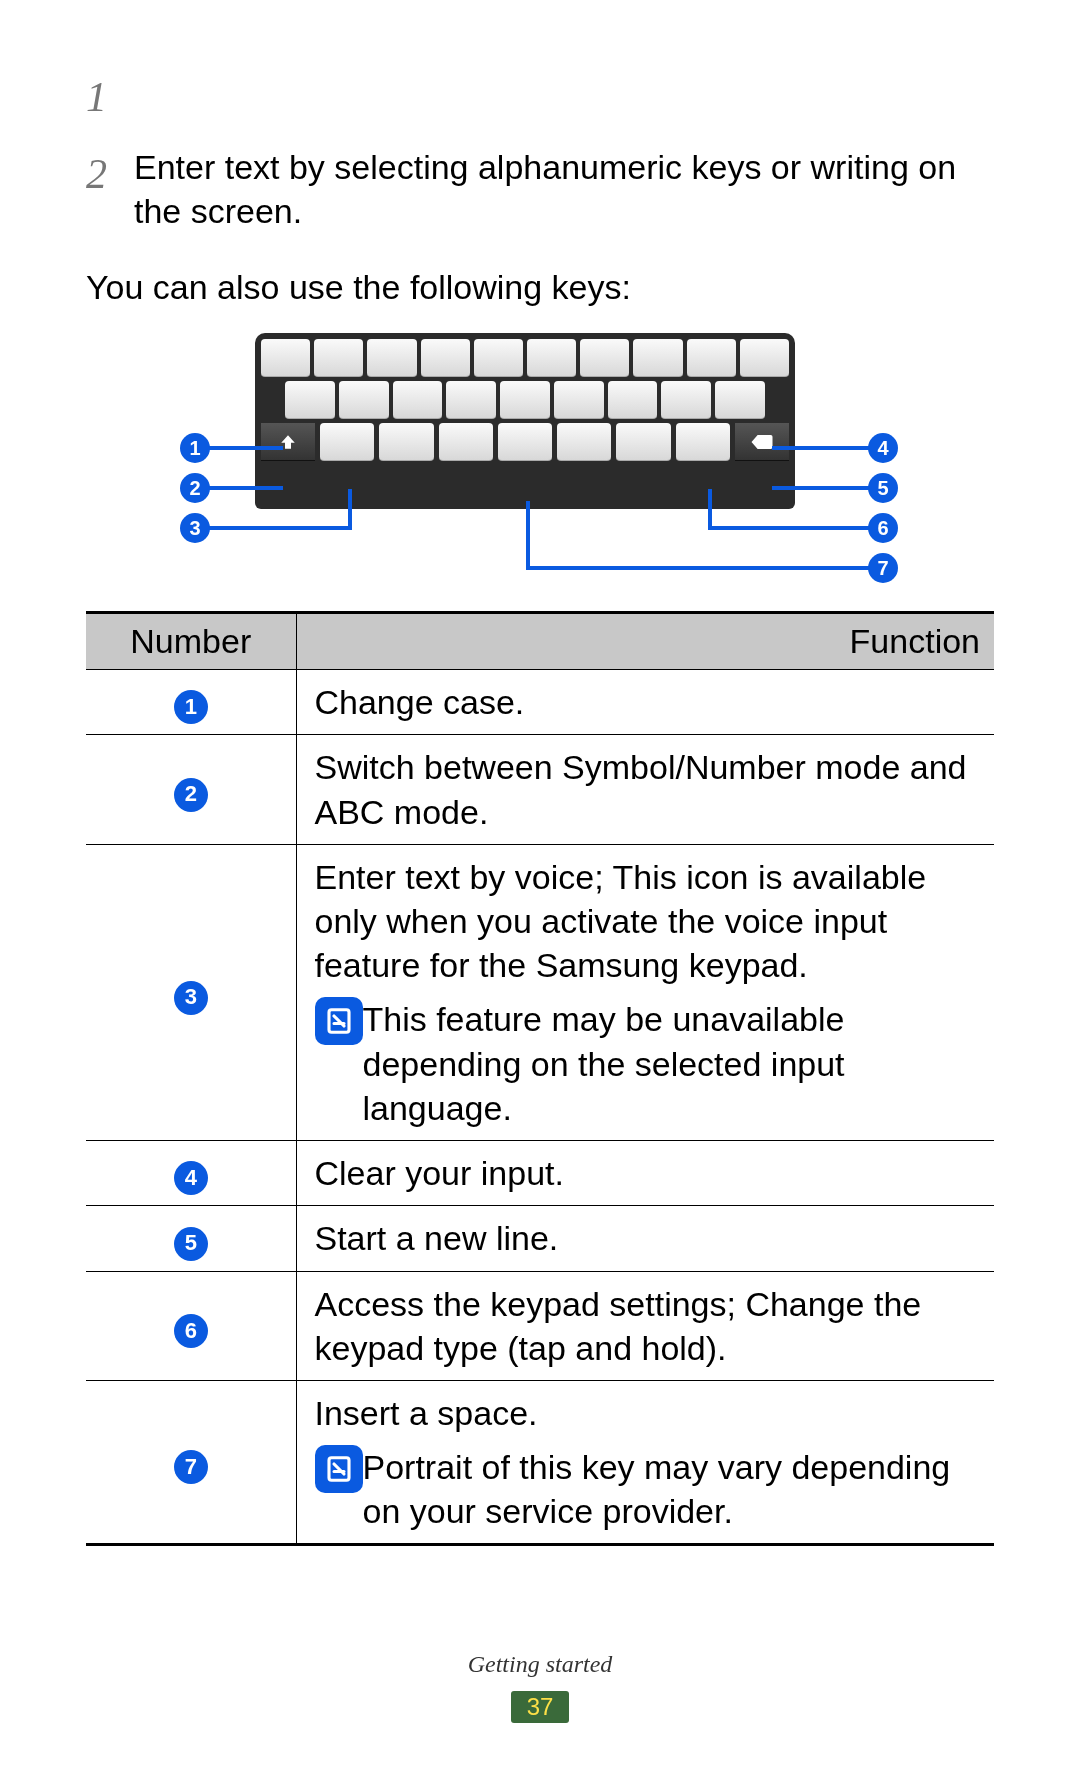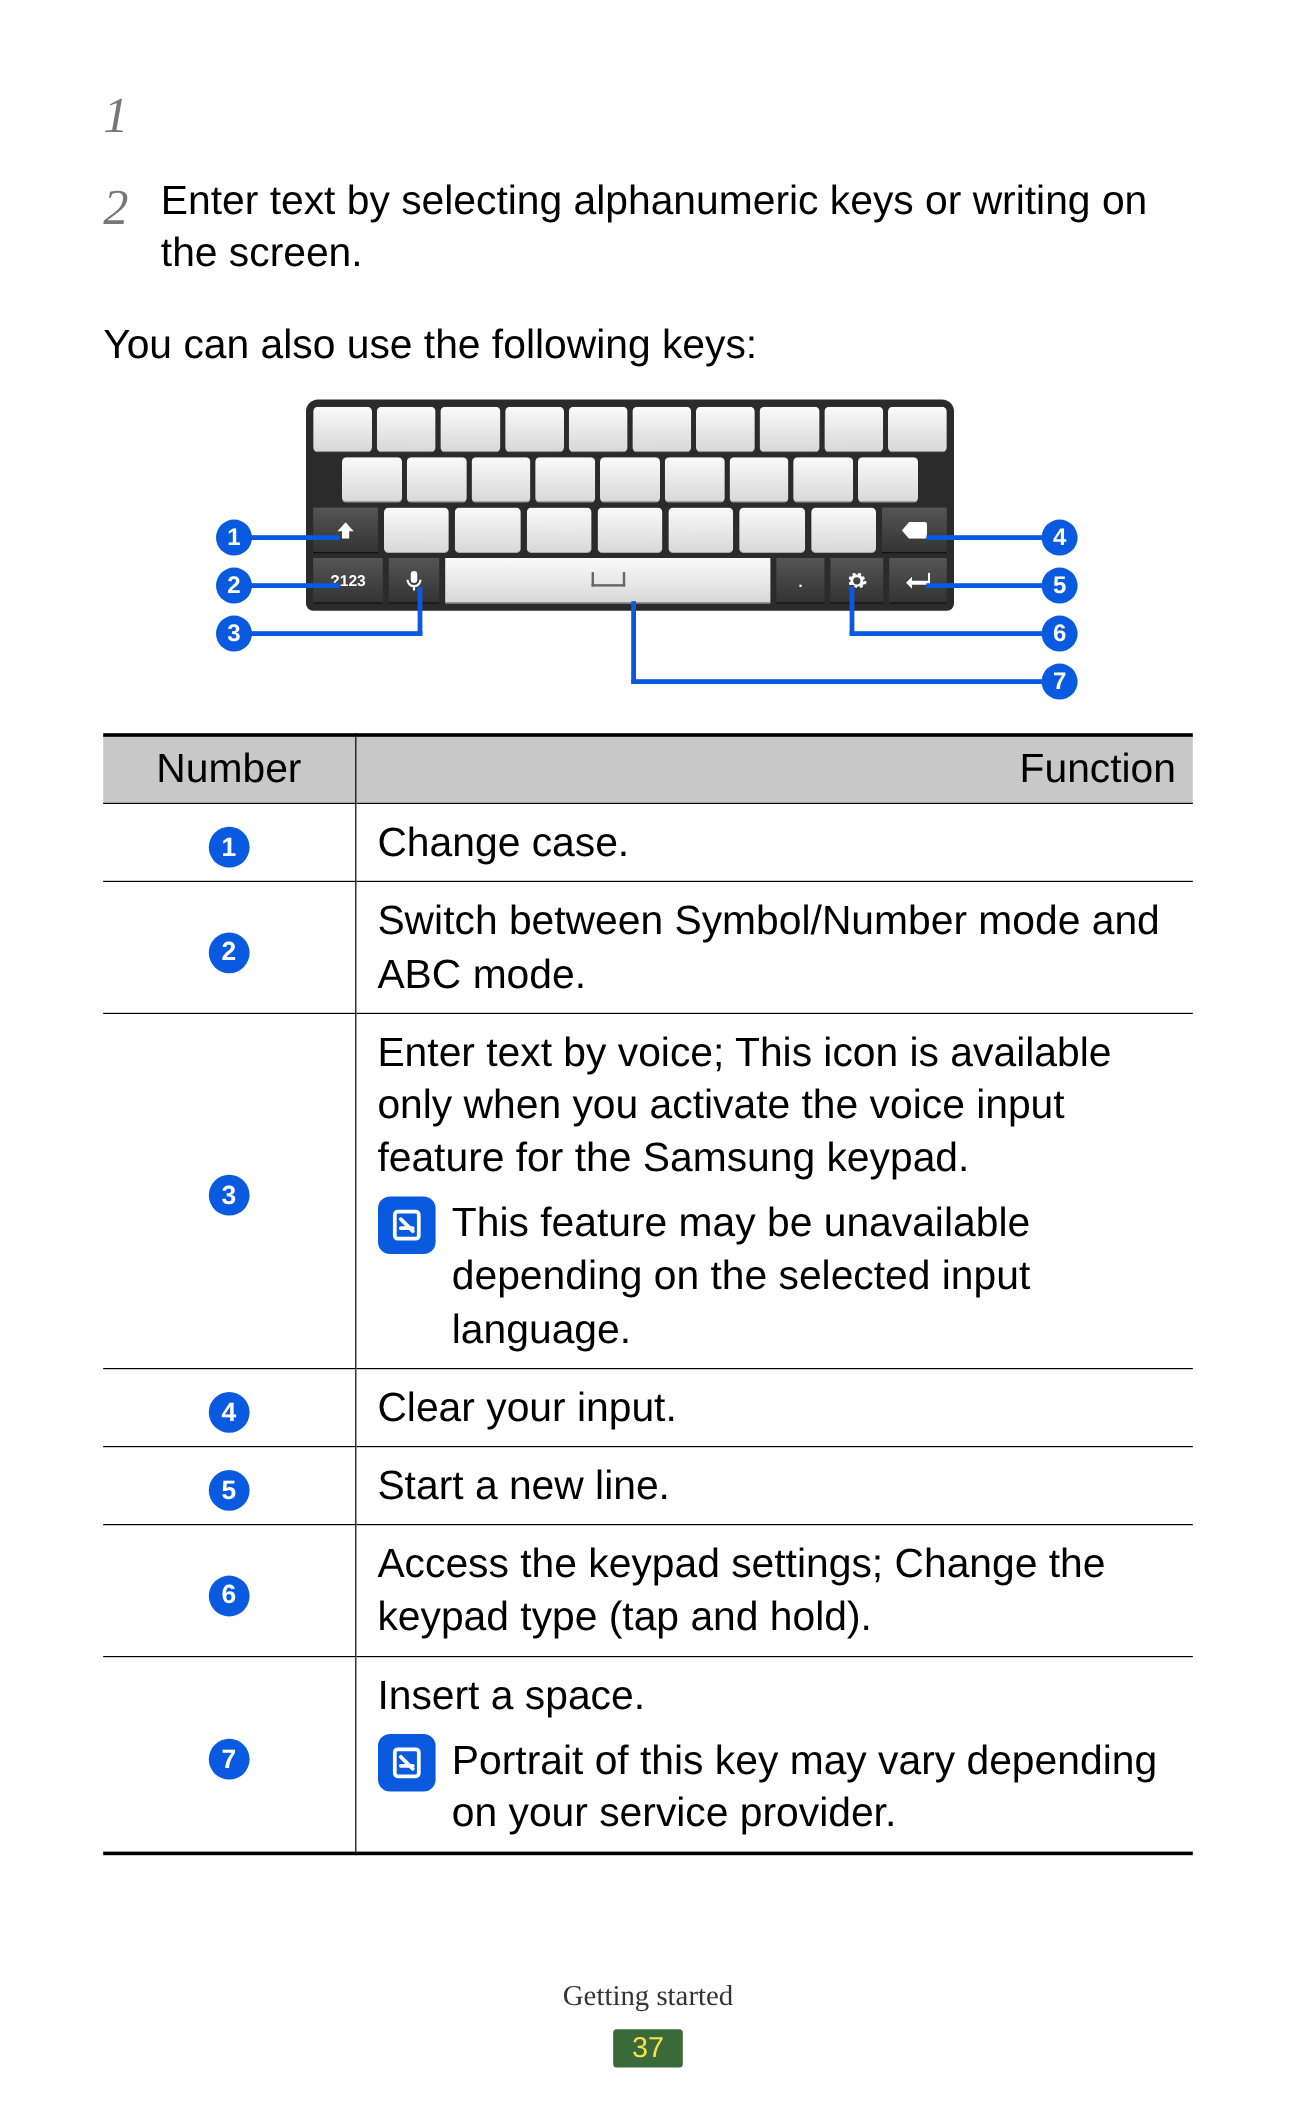--- a/index.html
+++ b/index.html
@@ -99,30 +99,30 @@
   .tbl { width: 100%; border-collapse: collapse; border-top: 3px solid #000; border-bottom: 3px solid #000; }
   .tbl th { background: #c8c8c8; font-weight: 400; text-align: right; padding: 8px 14px; font-size: 34px; }
   .tbl th:first-child { width: 210px; border-right: 1.5px solid #000; text-align: center; }
   .tbl td { padding: 10px 18px; border-top: 1.5px solid #000; vertical-align: middle; line-height: 1.3; }
   .tbl td.ncell { border-right: 1.5px solid #000; text-align: center; vertical-align: middle; }
   .badge {
     display: inline-flex; width: 34px; height: 34px; border-radius: 50%;
     background: #0a5ae0; color: #fff; font-weight: 700; font-size: 22px;
     align-items: center; justify-content: center;
   }
-  .note { display: flex; gap: 14px; margin-top: 10px; align-items: flex-start; }
+  .note { display: flex; margin-top: 10px; align-items: flex-start; }
   .note-icon {
     width: 48px; height: 48px; flex-shrink: 0; border-radius: 10px;
     background: #0a5ae0; display: flex; align-items: center; justify-content: center;
   }
   .note-icon svg { width: 30px; height: 30px; }
   .note-text { flex: 1; }
 
   .footer { position: absolute; left: 0; bottom: 48px; width: 100%; text-align: center; }
-  .footer-title { font-family: Georgia, serif; font-size: 24px; color: #333; margin-bottom: 6px; }
+  .footer-title { font-style: italic; font-family: Georgia, serif; font-size: 24px; color: #333; margin-bottom: 6px; }
   .pagenum {
     display: inline-block; background: #3a6a3a; color: #fde047;
     font-size: 24px; padding: 2px 16px; border-radius: 3px;
   }
 </style>
 </head>
 <body>
 
 <div class="content">
 
@@ -174,41 +174,20 @@
           <div class="key"></div>
             <div class="key"></div>
             <div class="key"></div>
             <div class="key"></div>
           <div class="key"></div>
             <div class="key"></div>
             <div class="key"></div>
           <div class="key-dark key-bksp">
             <svg width="22" height="14" viewBox="0 0 24 16" fill="#fff">
                 <path d="M7 0h15a2 2 0 012 2v12a2 2 0 01-2 2H7l-7-8 7-8zm4 4l2.5 2.5L16 4l2 2-2.5 2.5L18 11l-2 2-2.5-2.5L11 13l-2-2 2.5-2.5L9 6l2-2z"></path>
-              </svg>
-          </div>
-        </div>
-        <div class="krow krow4">
-          <div class="key-dark key-sym">?123</div>
-          <div class="key-dark key-mic">
-            <svg width="14" height="18" viewBox="0 0 14 20" fill="#fff">
-                <rect x="4" y="1" width="6" height="11" rx="3"></rect>
-                <path d="M2 9a5 5 0 0010 0h2a7 7 0 01-6 6.9V19H6v-3.1A7 7 0 010 9h2z"></path>
-              </svg>
-          </div>
-          <div class="key-dark key-space"></div>
-          <div class="key-dark key-dot">.</div>
-          <div class="key-dark key-gear">
-            <svg width="18" height="18" viewBox="0 0 24 24" fill="#fff">
-                <path d="M12 8a4 4 0 100 8 4 4 0 000-8zm9 4l2 1-1 3-2-.5a9 9 0 01-1.5 1.5l.5 2-3 1-1-2h-2l-1 2-3-1 .5-2A9 9 0 016 16.5L4 17l-1-3 2-1v-2l-2-1 1-3 2 .5A9 9 0 017.5 6L7 4l3-1 1 2h2l1-2 3 1-.5 2A9 9 0 0118 7.5l2-.5 1 3-2 1v2z"></path>
-              </svg>
-          </div>
-          <div class="key-dark key-enter">
-            <svg width="20" height="14" viewBox="0 0 24 16" fill="#fff">
-                <path d="M22 0v8H6V4L0 10l6 6v-4h18V0h-2z"></path>
               </svg>
           </div>
         </div>
       </div>
       <div class="callout c1">1</div>
         <div class="lead l1"></div>
       <div class="callout c2">2</div>
         <div class="lead l2"></div>
       <div class="callout c3">3</div>
         <div class="lead l3a"></div>

